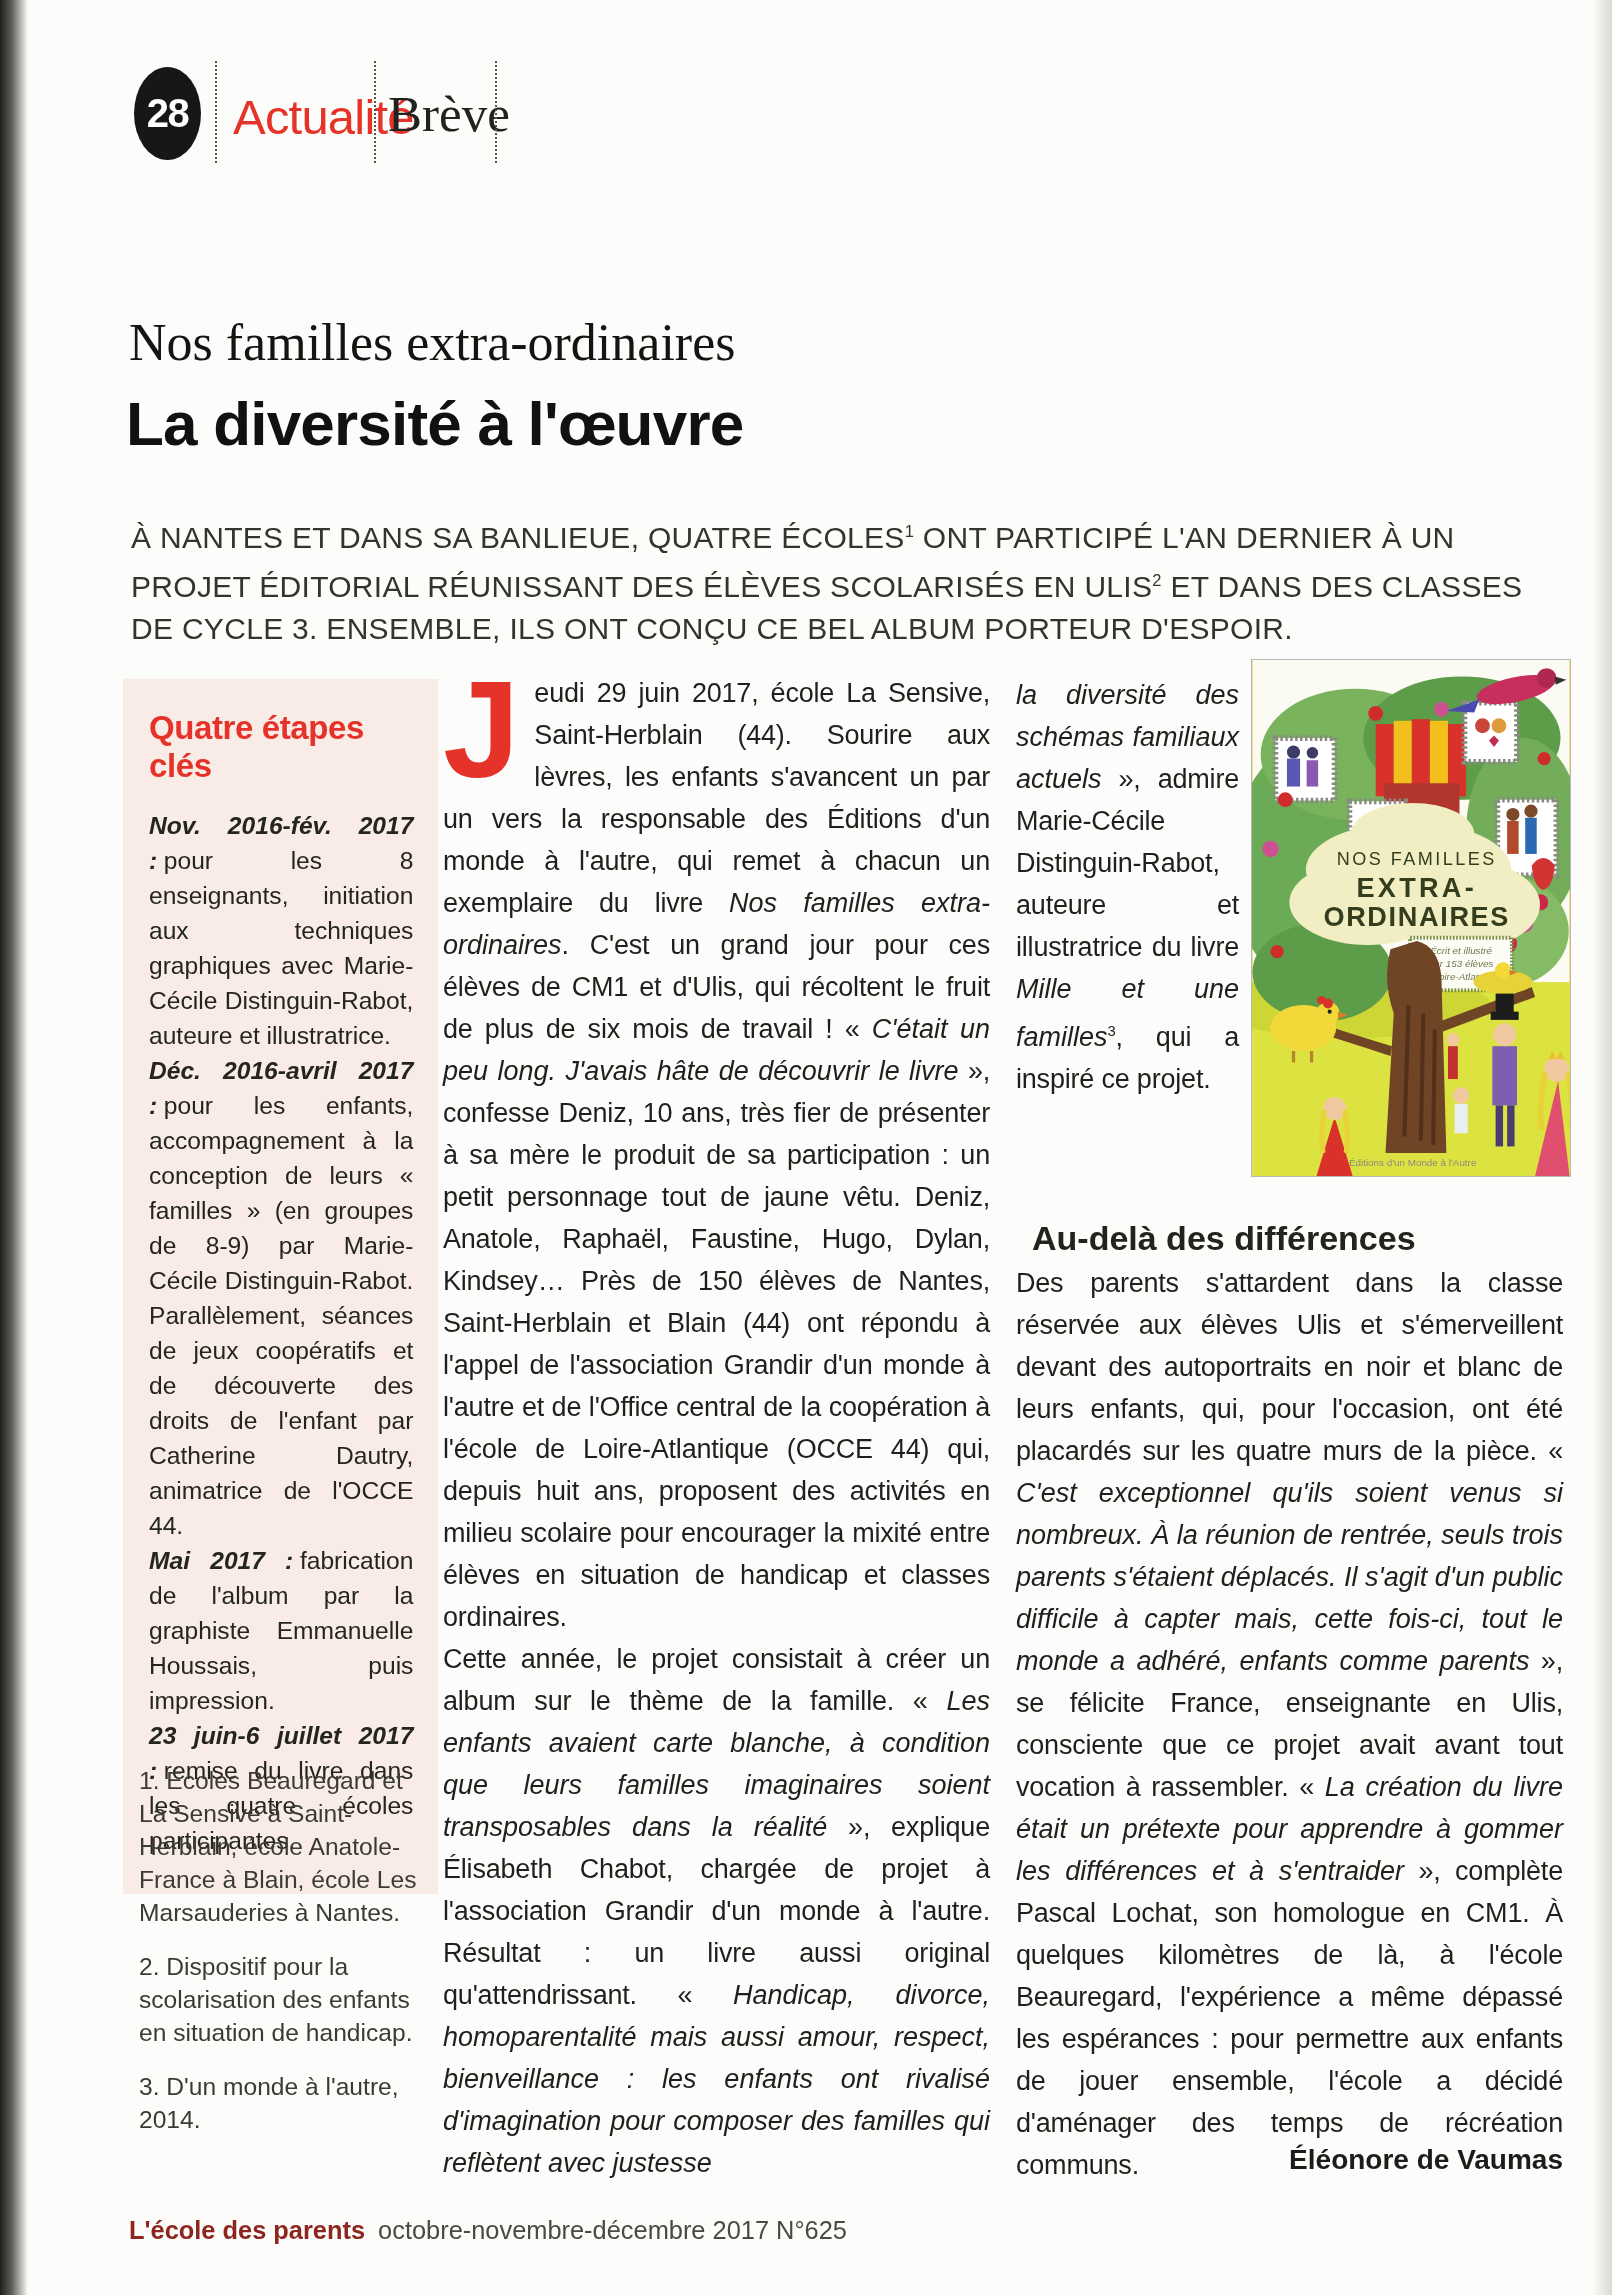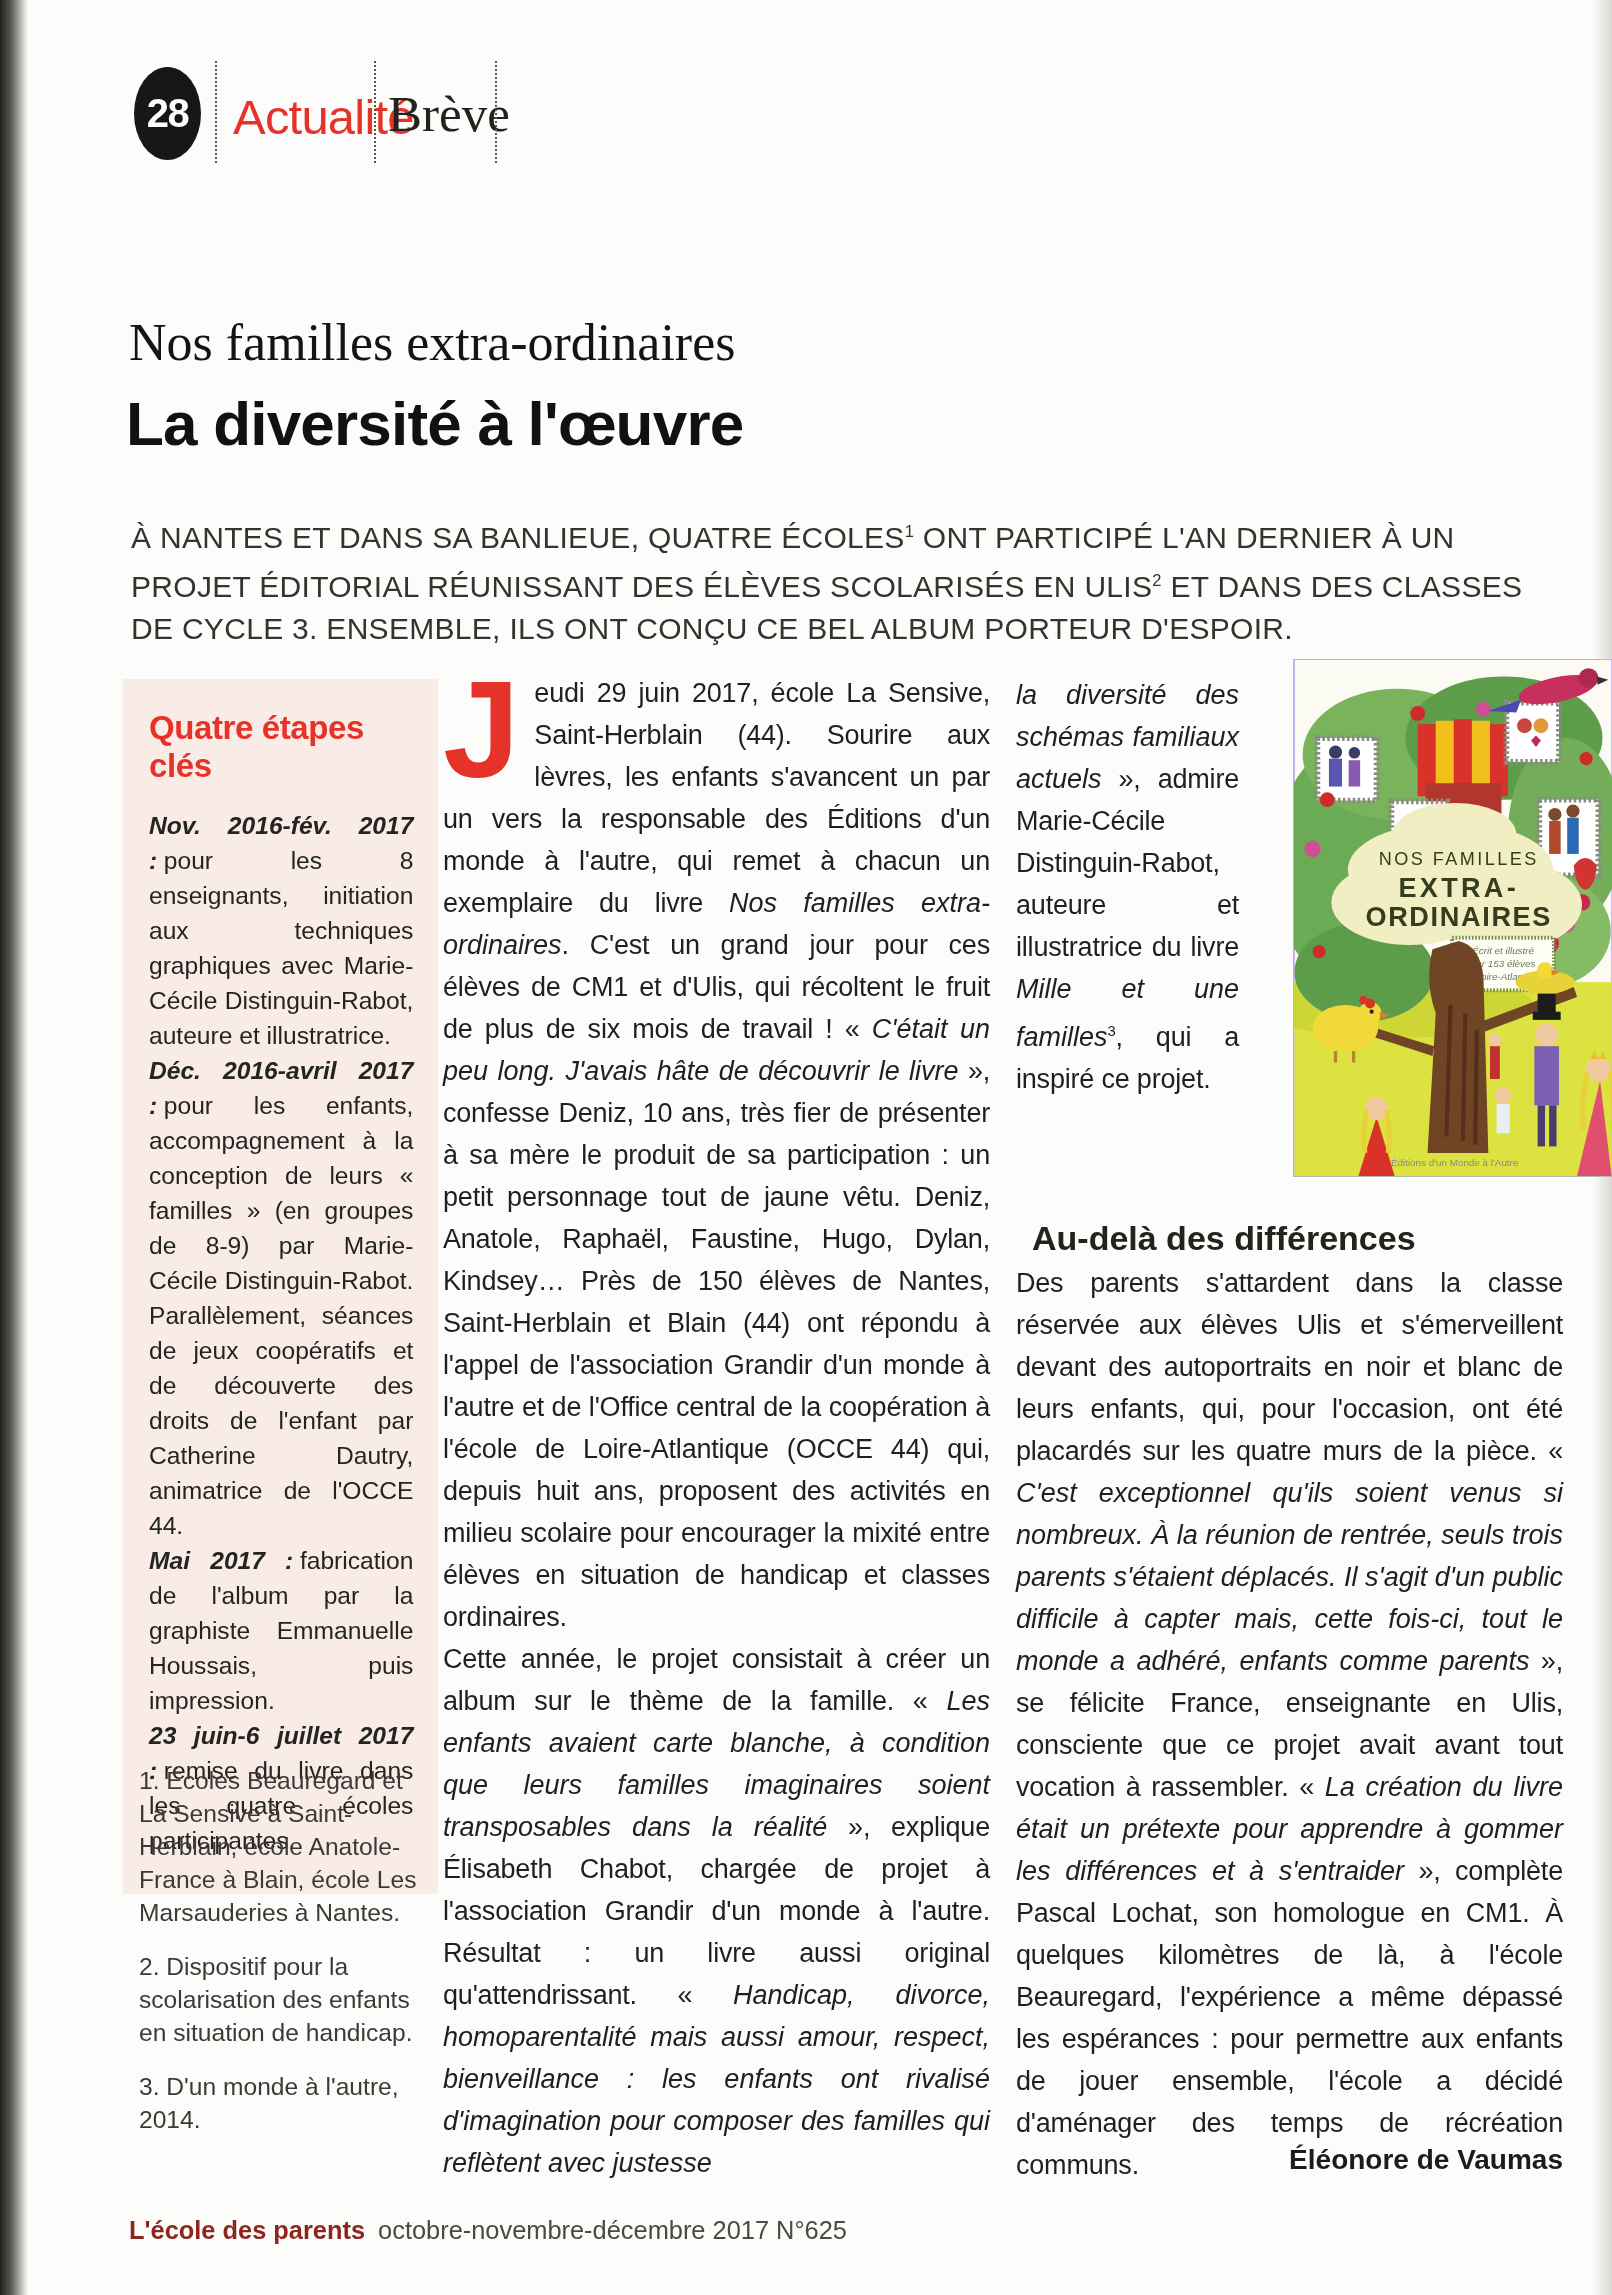--- a/index.html
+++ b/index.html
@@ -46,22 +46,22 @@
   .col2b{position:absolute;left:1016px;top:1262px;width:547px;}
   .col1 p,.col2a p,.col2b p{margin:0;font-size:27px;line-height:42px;text-align:justify;
         color:#1f1f1d;letter-spacing:-0.2px;hyphens:auto;}
   .col1 p i,.col2a p i,.col2b p i{letter-spacing:0;}
   .col1 sup,.col2a sup,.col2b sup{font-size:55%;}
   .dropcap{float:left;font-size:138px;line-height:98px;padding:8.2px 14.8px 0 0;
         color:#e5332a;font-weight:700;}
   .byline{text-align:right;font-weight:700;font-size:28px;color:#1c1c1a;margin-top:-42px;}
 
   
-  .cover{position:absolute;left:1293px;top:659px;width:320px;height:518px;margin:0;
-         background:#8b5cf6;border:0.8px solid #b8b8b2;box-sizing:border-box;}
+  .cover{position:absolute;left:1251px;top:659px;width:320px;height:518px;margin:0;
+         background:#eab308;border:0.8px solid #b8b8b2;box-sizing:border-box;}
   .cover svg{display:block;width:100%;height:100%;}
 
   
   .pagefooter{position:absolute;left:129px;top:2216px;font-size:25.4px;}
   .pagefooter .mag{font-weight:700;color:#8e2620;}
   .pagefooter .issue{color:#4a4a42;margin-left:13px;}
 </style>
 </head>
 <body>
 

